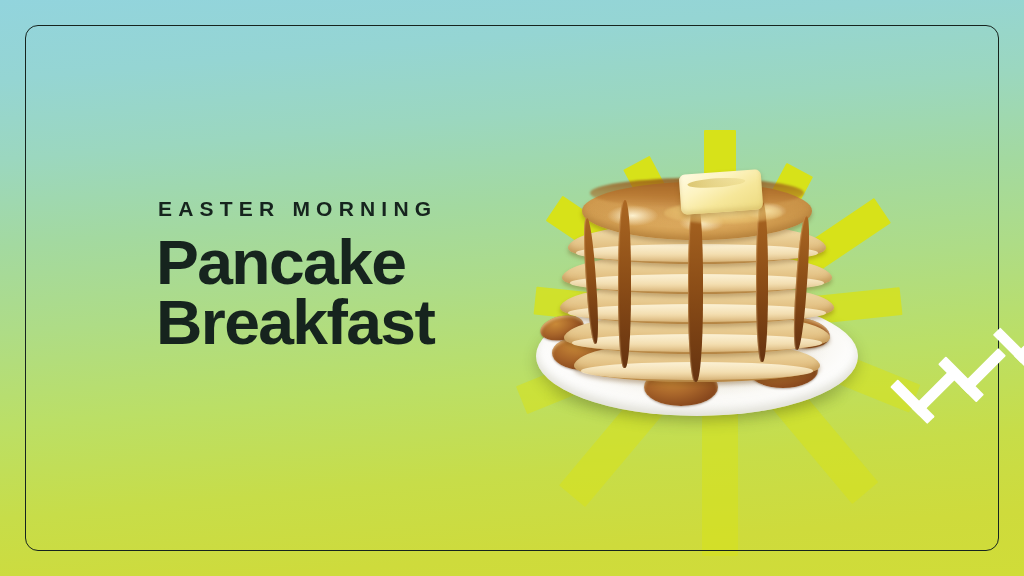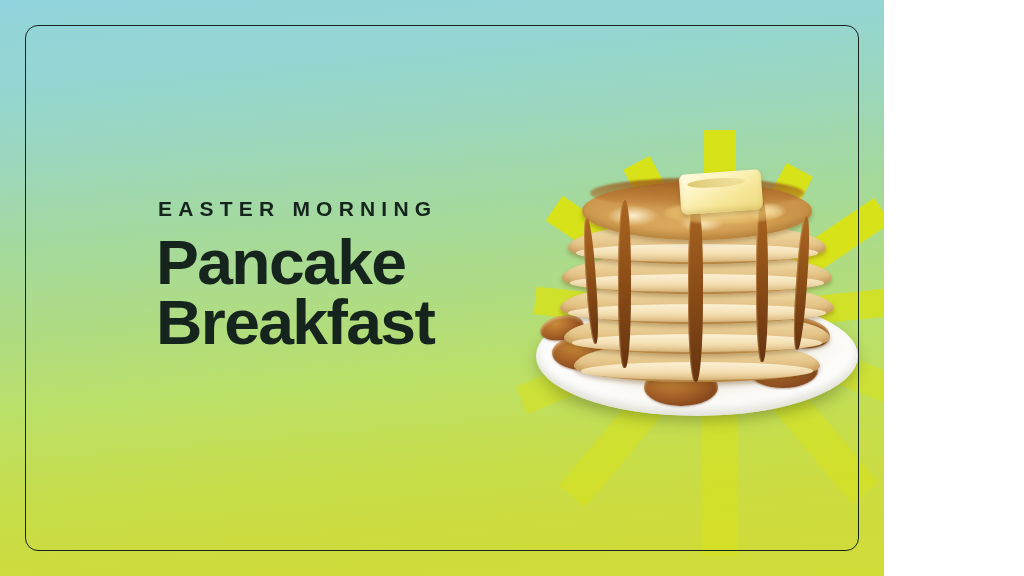--- a/index.html
+++ b/index.html
@@ -3,21 +3,21 @@
 <meta charset="utf-8">
 <title>Easter Morning Pancake Breakfast</title>
 <style>
   html,body{margin:0;padding:0;}
   body{
     width:1024px;height:576px;overflow:hidden;
     font-family:"Liberation Sans", sans-serif;
     background:#ffffff;
   }
   #poster{
-    position:relative;width:884px;height:576px;overflow:hidden;
+    position:relative;width:1024px;height:576px;overflow:hidden;
     background:linear-gradient(175deg,
         #92d4dd 0%,
         #95d5d3 12%,
         #9bd7bf 24%,
         #a3d9a0 37%,
         #aedc86 50%,
         #bbdf66 64%,
         #c7dd49 78%,
         #cedb3c 90%,
         #d0dc38 100%);

